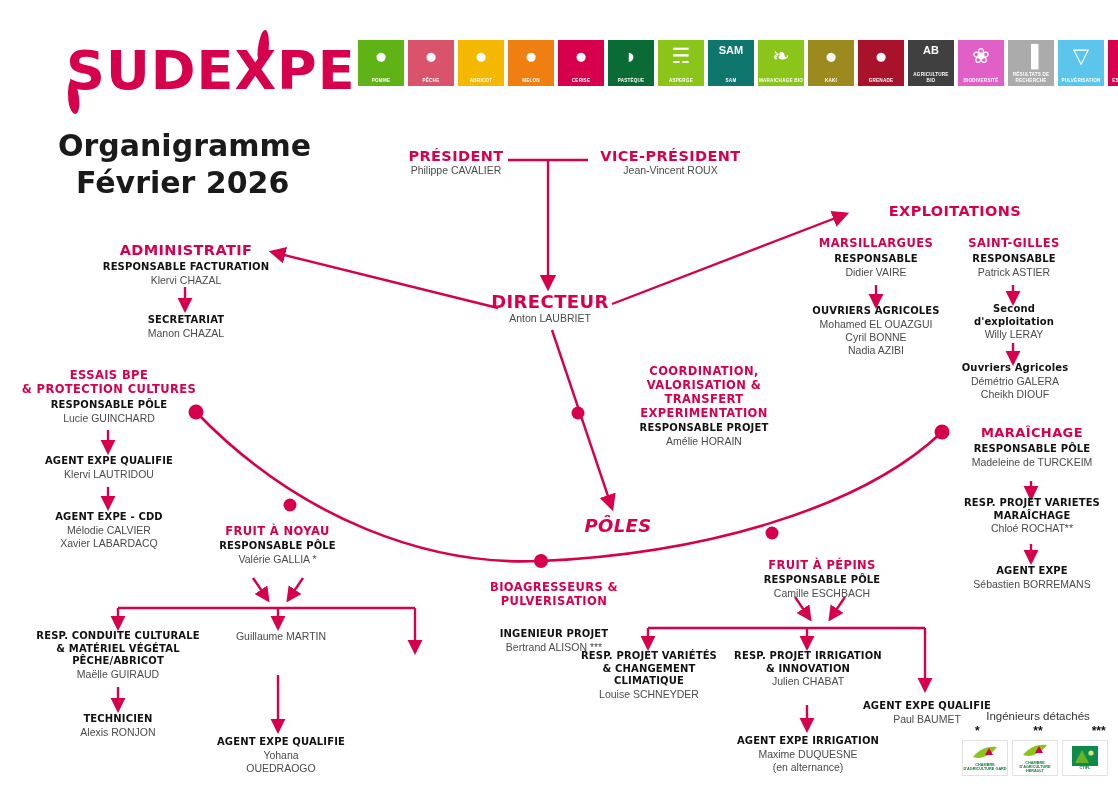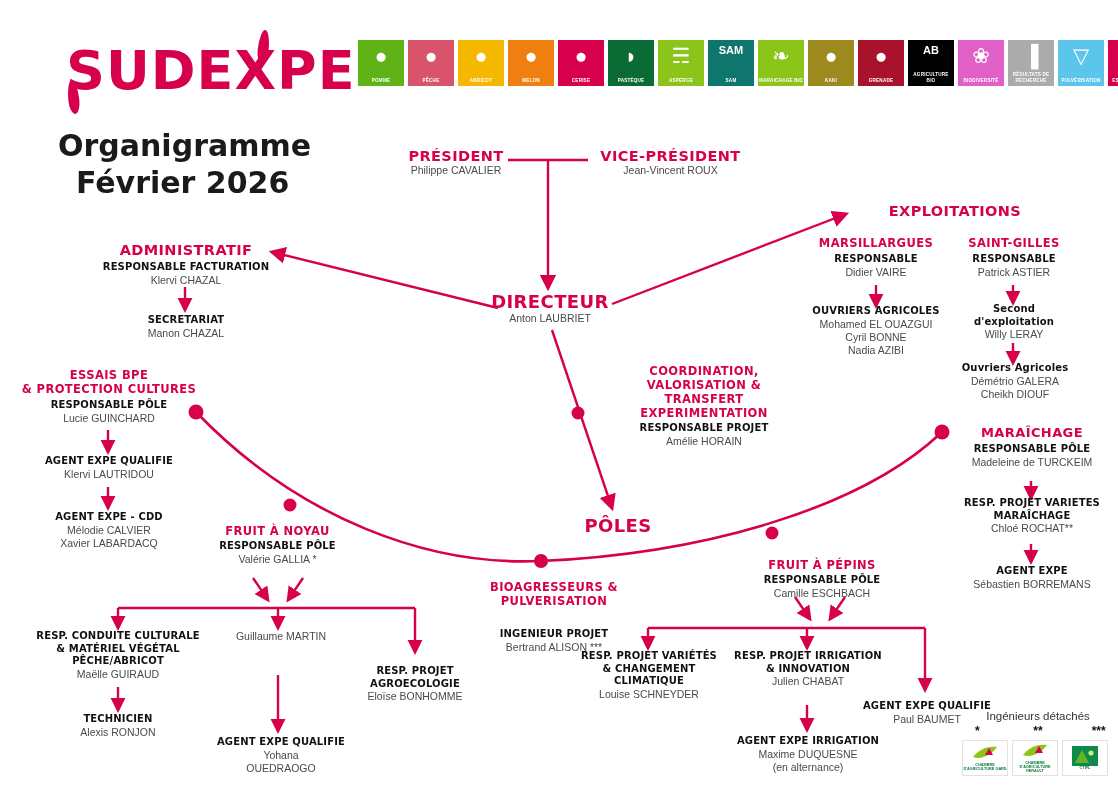--- a/index.html
+++ b/index.html
@@ -196,21 +196,21 @@
         <div class="cap">MARAICHAGE BIO</div>
       </div>
       <div class="ic" style="background: rgb(156, 138, 30);">
         <div class="glyph">●</div>
         <div class="cap">KAKI</div>
       </div>
       <div class="ic" style="background: rgb(168, 19, 43);">
         <div class="glyph">●</div>
         <div class="cap">GRENADE</div>
       </div>
-      <div class="ic" style="background: #000000;">
+      <div class="ic" style="background: #404040;">
         <div class="glyph" style="font-size: 11px; font-weight: 700;">AB</div>
         <div class="cap">AGRICULTURE BIO</div>
       </div>
       <div class="ic" style="background: rgb(224, 96, 200);">
         <div class="glyph">❀</div>
         <div class="cap">BIODIVERSITÉ</div>
       </div>
       <div class="ic" style="background: rgb(171, 171, 171);">
         <div class="glyph">▐</div>
         <div class="cap">RÉSULTATS DE RECHERCHE</div>
@@ -282,21 +282,21 @@
     <div class="role">Ouvriers Agricoles</div>
     <div class="person mline">Démétrio GALERA<br>Cheikh DIOUF</div>
   </div>
 
   <div class="node" style="left:604px; top:364px; width:200px;">
     <div class="ttl t13 mline">COORDINATION,<br>VALORISATION &amp;<br>TRANSFERT<br>EXPERIMENTATION</div>
     <div class="role" style="margin-top:2px;">RESPONSABLE PROJET</div>
     <div class="person">Amélie HORAIN</div>
   </div>
 
-  <div class="node" style="left:558px; top:515px; width:120px;">
+  <div class="node" style="left:558px; top:515px; width:120px;font-style:italic;">
     <div class="ttl t22">PÔLES</div>
   </div>
 
   <div class="node" style="left:14px; top:368px; width:190px;">
     <div class="ttl t13 mline">ESSAIS BPE<br>&amp; PROTECTION CULTURES</div>
     <div class="role" style="margin-top:3px;">RESPONSABLE PÔLE</div>
     <div class="person">Lucie GUINCHARD</div>
   </div>
   <div class="node" style="left:25px; top:455px; width:168px;">
     <div class="role">AGENT EXPE QUALIFIE</div>
@@ -323,24 +323,20 @@
   </div>
 
   <div class="node" style="left:192px; top:630px; width:178px;">
     <div class="person">Guillaume MARTIN</div>
   </div>
   <div class="node" style="left:212px; top:736px; width:138px;">
     <div class="role">AGENT EXPE QUALIFIE</div>
     <div class="person mline">Yohana<br>OUEDRAOGO</div>
   </div>
 
-  <div class="node" style="left:350px; top:665px; width:130px;">
-    <div class="role mline">RESP. PROJET<br>AGROECOLOGIE</div>
-    <div class="person">Eloïse BONHOMME</div>
-  </div>
 
   <div class="node" style="left:454px; top:580px; width:200px;">
     <div class="ttl t13 mline">BIOAGRESSEURS &amp;<br>PULVERISATION</div>
     <div class="role" style="margin-top:20px;">INGENIEUR PROJET</div>
     <div class="person">Bertrand ALISON  ***</div>
   </div>
 
   <div class="node" style="left:742px; top:558px; width:160px;">
     <div class="ttl t13">FRUIT À PÉPINS</div>
     <div class="role" style="margin-top:2px;">RESPONSABLE PÔLE</div>

